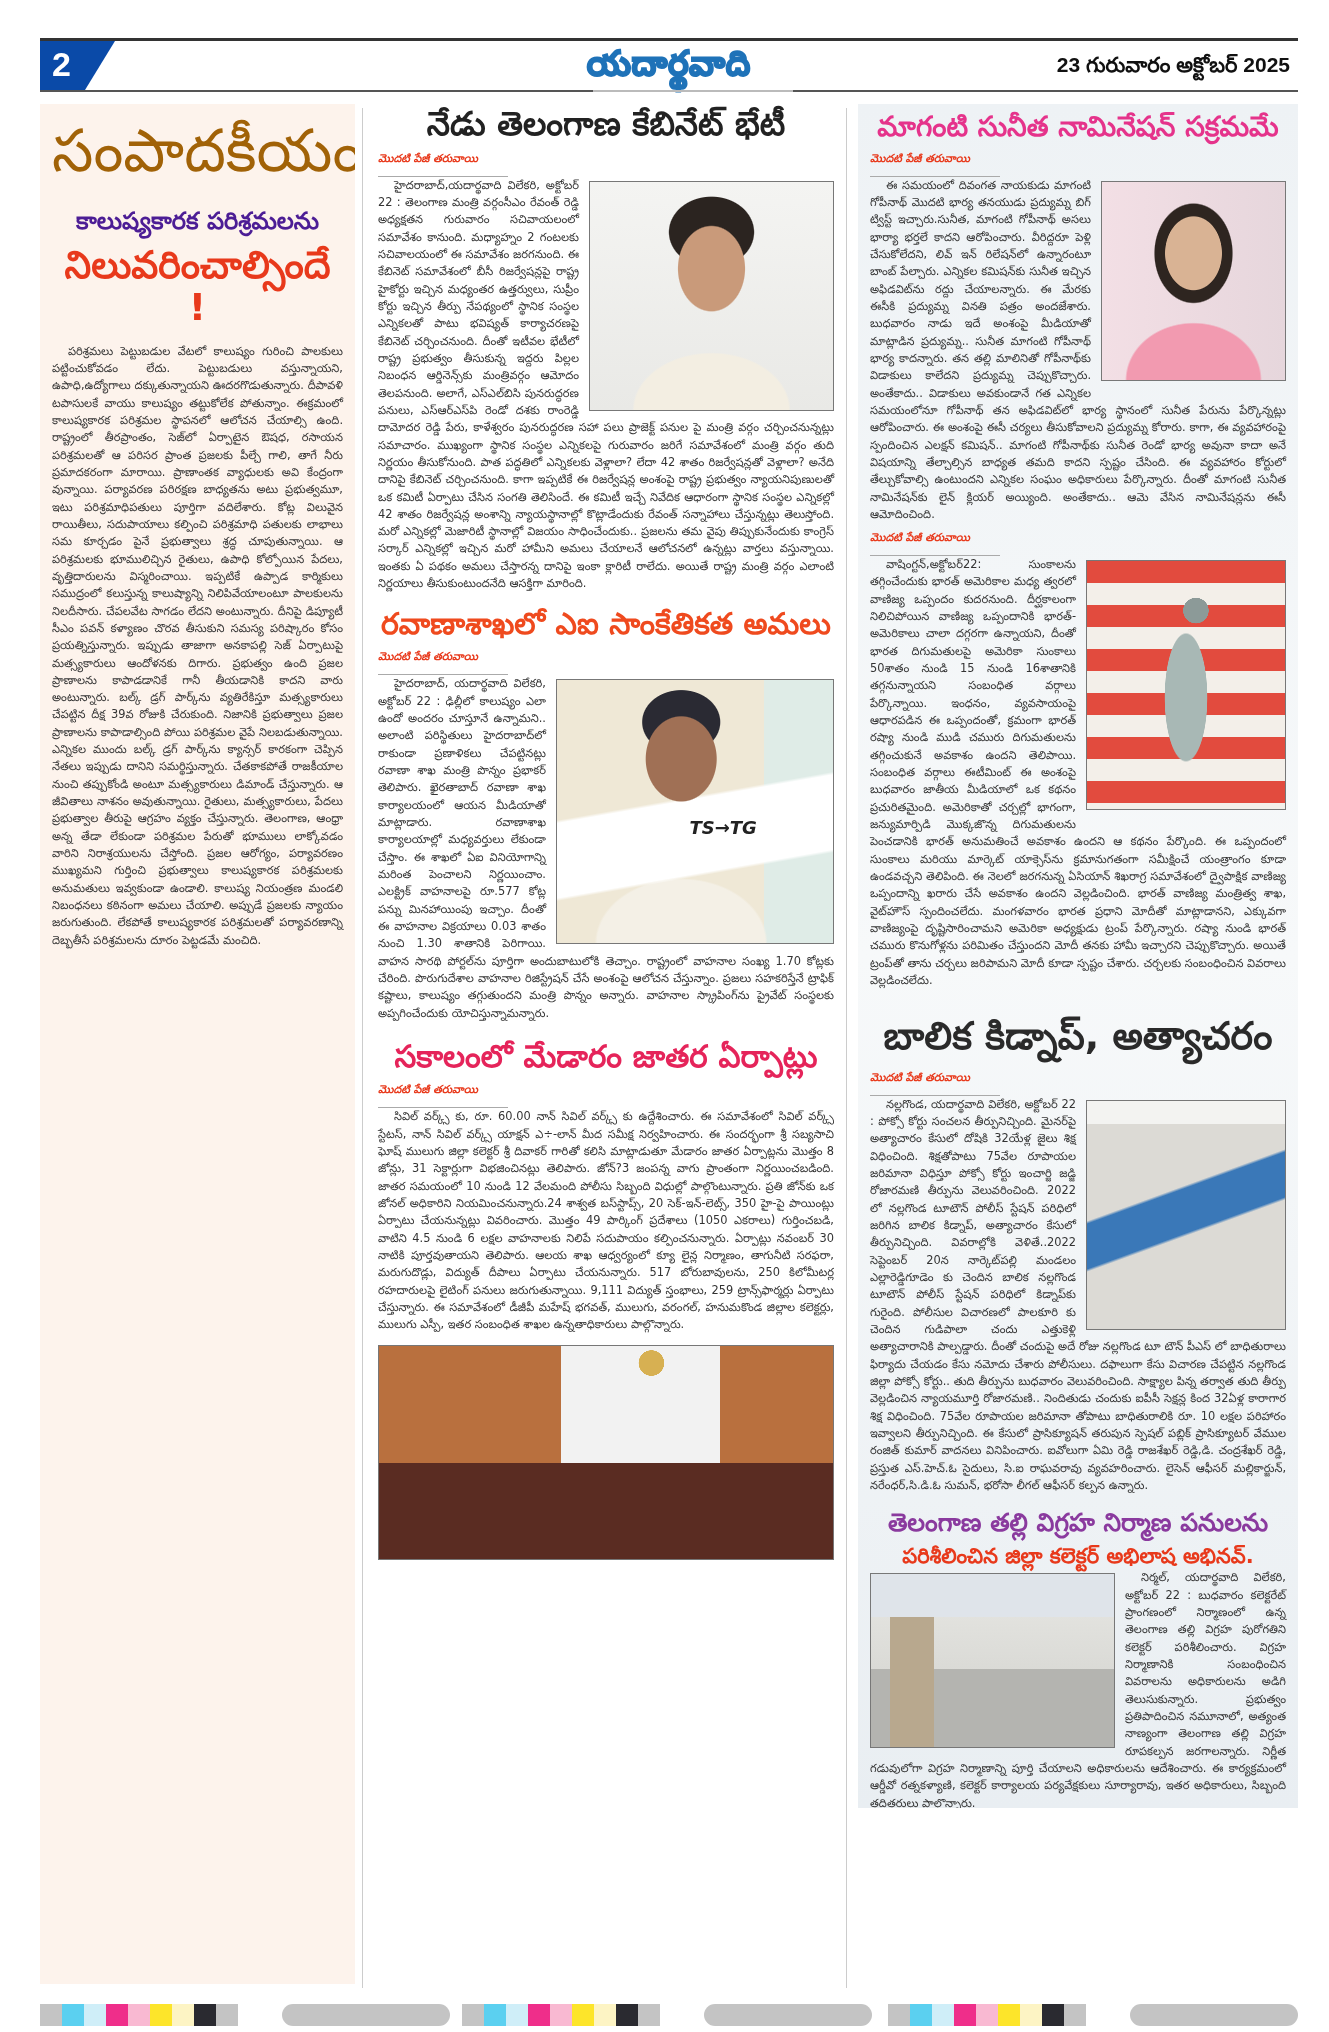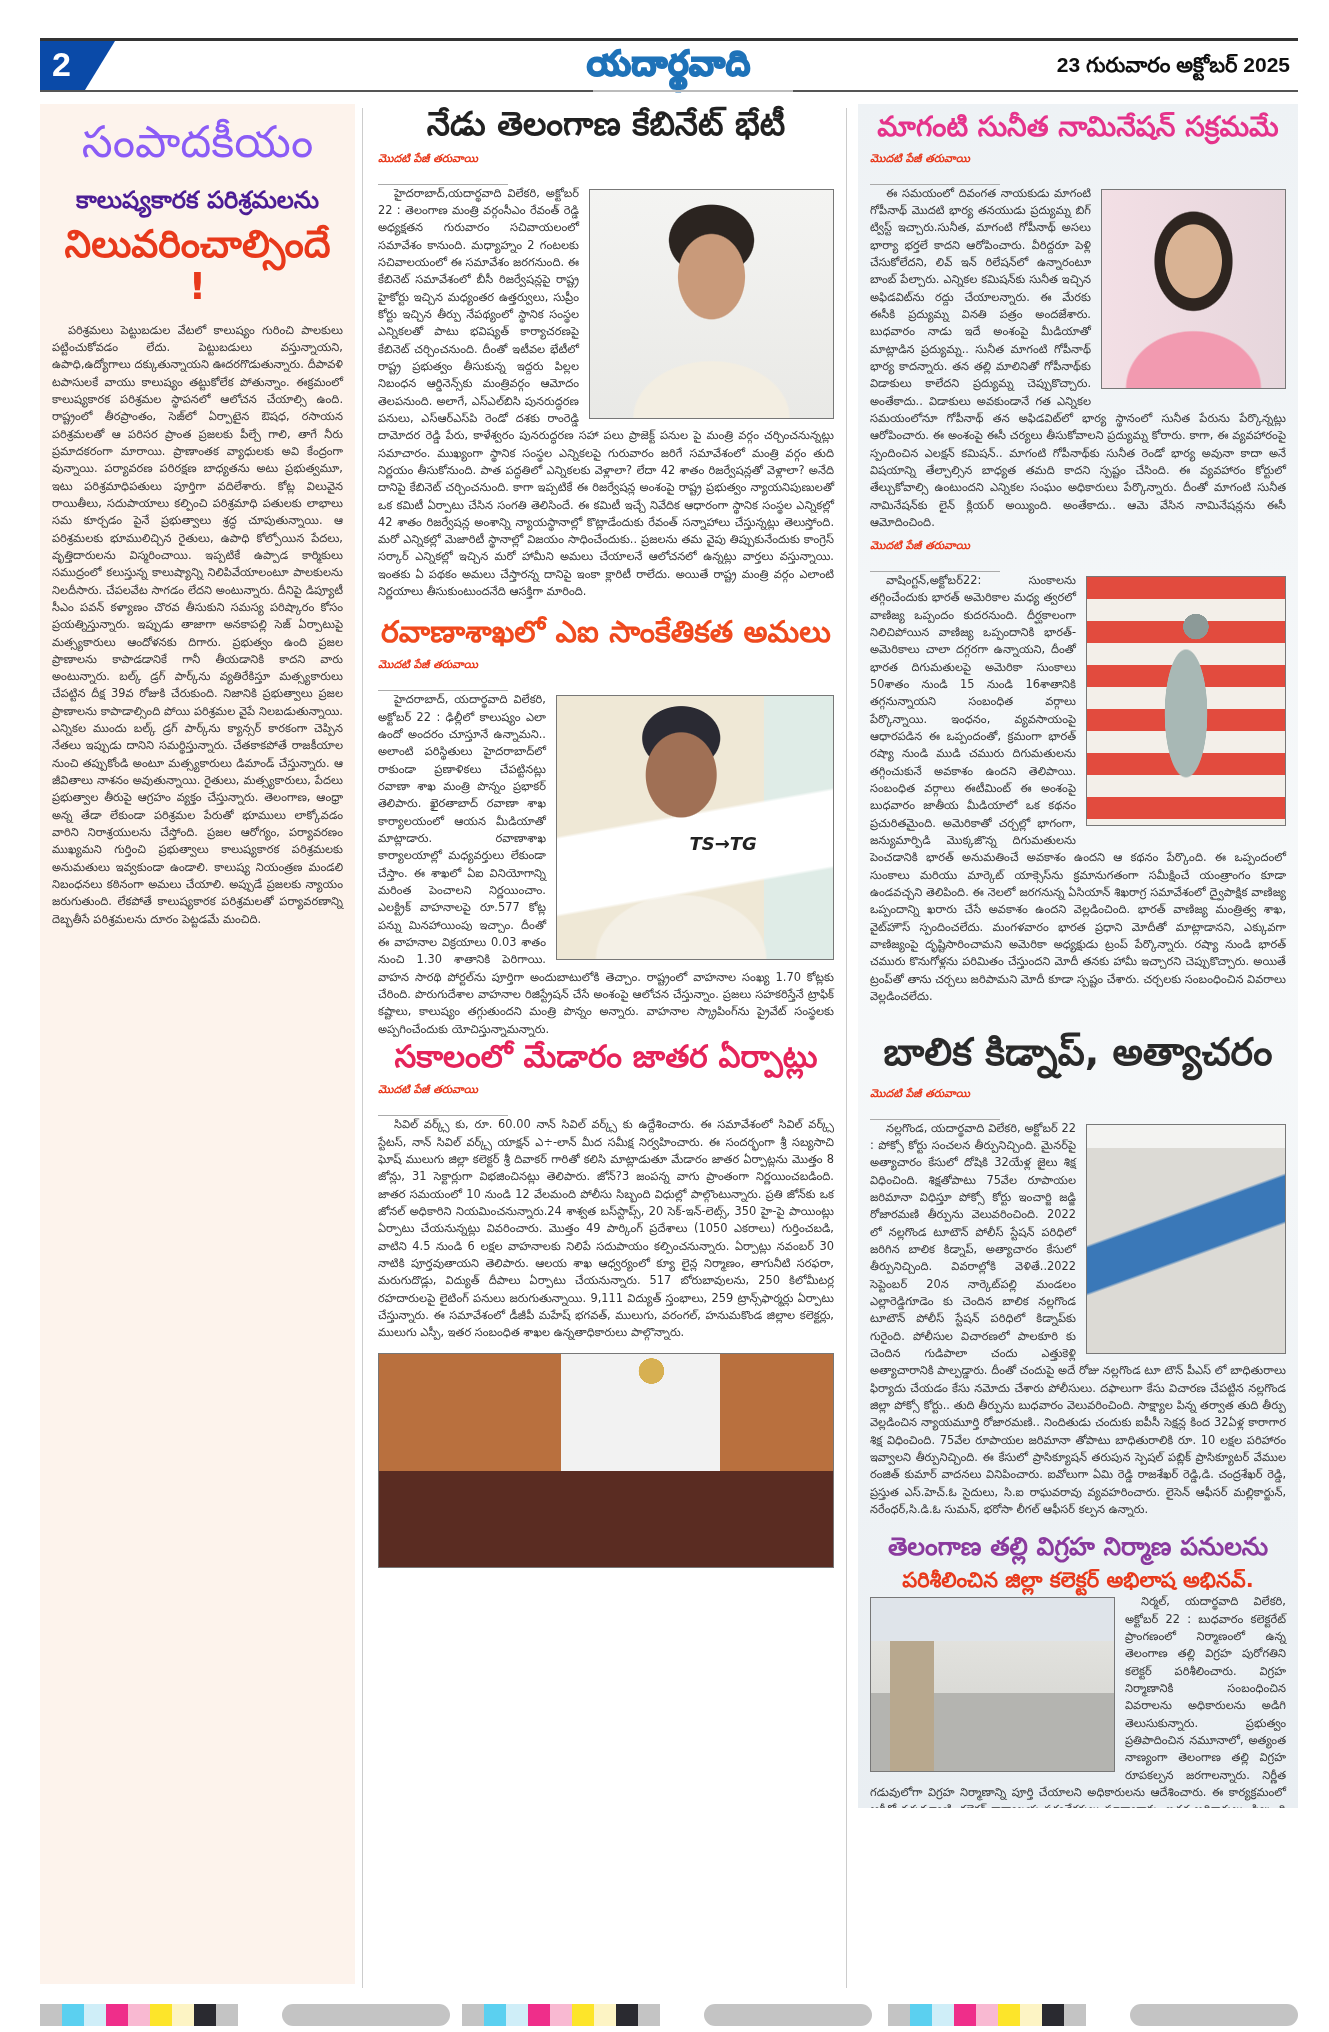--- a/index.html
+++ b/index.html
@@ -22,40 +22,40 @@
 
   
   .col { position: absolute; overflow: hidden; }
   .col-left { left: 40px; top: 104px; width: 315px; height: 1880px; background: #fdf3ec; padding: 8px 12px; }
   .col-sep1 { position: absolute; left: 362px; top: 108px; width: 1px; height: 1880px; background: #ccc; }
   .col-mid { left: 372px; top: 104px; width: 468px; height: 1880px; padding: 0 6px; }
   .col-sep2 { position: absolute; left: 846px; top: 108px; width: 1px; height: 1880px; background: #ccc; }
   .col-right { left: 858px; top: 104px; width: 440px; height: 1704px;
     background: linear-gradient(180deg, #eef2f5 0%, #f7f9fa 50%, #e9eef2 100%); padding: 0 12px; }
 
-  .editorial-title { font-family: "DejaVu Serif", serif; font-size: 44px; text-align: center; color: #8b5cf6; margin-top: 4px; }
+  .editorial-title { font-family: "DejaVu Serif", serif; font-size: 59px; text-align: center; color: #a16207; margin-top: 4px; }
   .editorial-sub { color: #4c1d95; font-weight: bold; font-size: 24px; text-align: center; margin-top: 8px; }
   .editorial-head { color: #e8391b; font-weight: bold; font-size: 38px; text-align: center; margin-top: 4px; line-height: 1.1; }
 
   .body-text { font-family: "DejaVu Sans", sans-serif; font-size: 11.4px; line-height: 1.52; text-align: justify;
     color: #333; text-indent: 1.4em; }
   .col-left .body-text { margin-top: 14px; }
 
   .headline { font-weight: bold; text-align: center; line-height: 1.2; }
   .hl-dark { color: #222; font-size: 33px; margin-top: 0; }
   .hl-orange { color: #ef4a1e; font-size: 30px; margin-top: 14px; }
-  .hl-crimson { color: #e5245a; font-size: 31px; margin-top: 0; }
+  .hl-crimson { color: #e5245a; font-size: 31px; margin-top: 16px; }
   .hl-pink { color: #e5338b; font-size: 28px; margin-top: 6px; }
   .hl-green { color: #0a8c3a; font-size: 28px; margin-top: 16px; }
   .hl-black-big { color: #2a2a2a; font-size: 38px; margin-top: 22px; line-height: 1.35; }
   .hl-purple { color: #8a3a9e; font-size: 25px; margin-top: 14px; }
   .hl-red-sub { color: #e8391b; font-size: 21px; margin-top: 6px; }
 
   .kicker { color: #e8391b; font-size: 11px; font-style: italic; font-weight: bold; margin-top: 8px;
-    padding-bottom: 17px; border-bottom: 1px solid #aaa; width: 130px; }
+    padding-bottom: 9px; border-bottom: 1px solid #aaa; width: 130px; }
 
   .photo { float: right; margin: 4px 0 6px 10px; border: 1px solid #777; position: relative; overflow: hidden; }
   .photo-left { float: left; margin: 4px 10px 6px 0; }
   .photo-wide { float: none; width: 100%; margin: 12px 0 0 0; }
 
   
   .ph-cm { width: 245px; height: 230px; background:
     radial-gradient(ellipse 55px 70px at 50% 38%, #c99a7a 0 60%, transparent 62%),
     radial-gradient(ellipse 60px 50px at 50% 22%, #2b2420 0 70%, transparent 72%),
     radial-gradient(ellipse 110px 80px at 50% 100%, #f3eee2 0 70%, transparent 72%),

